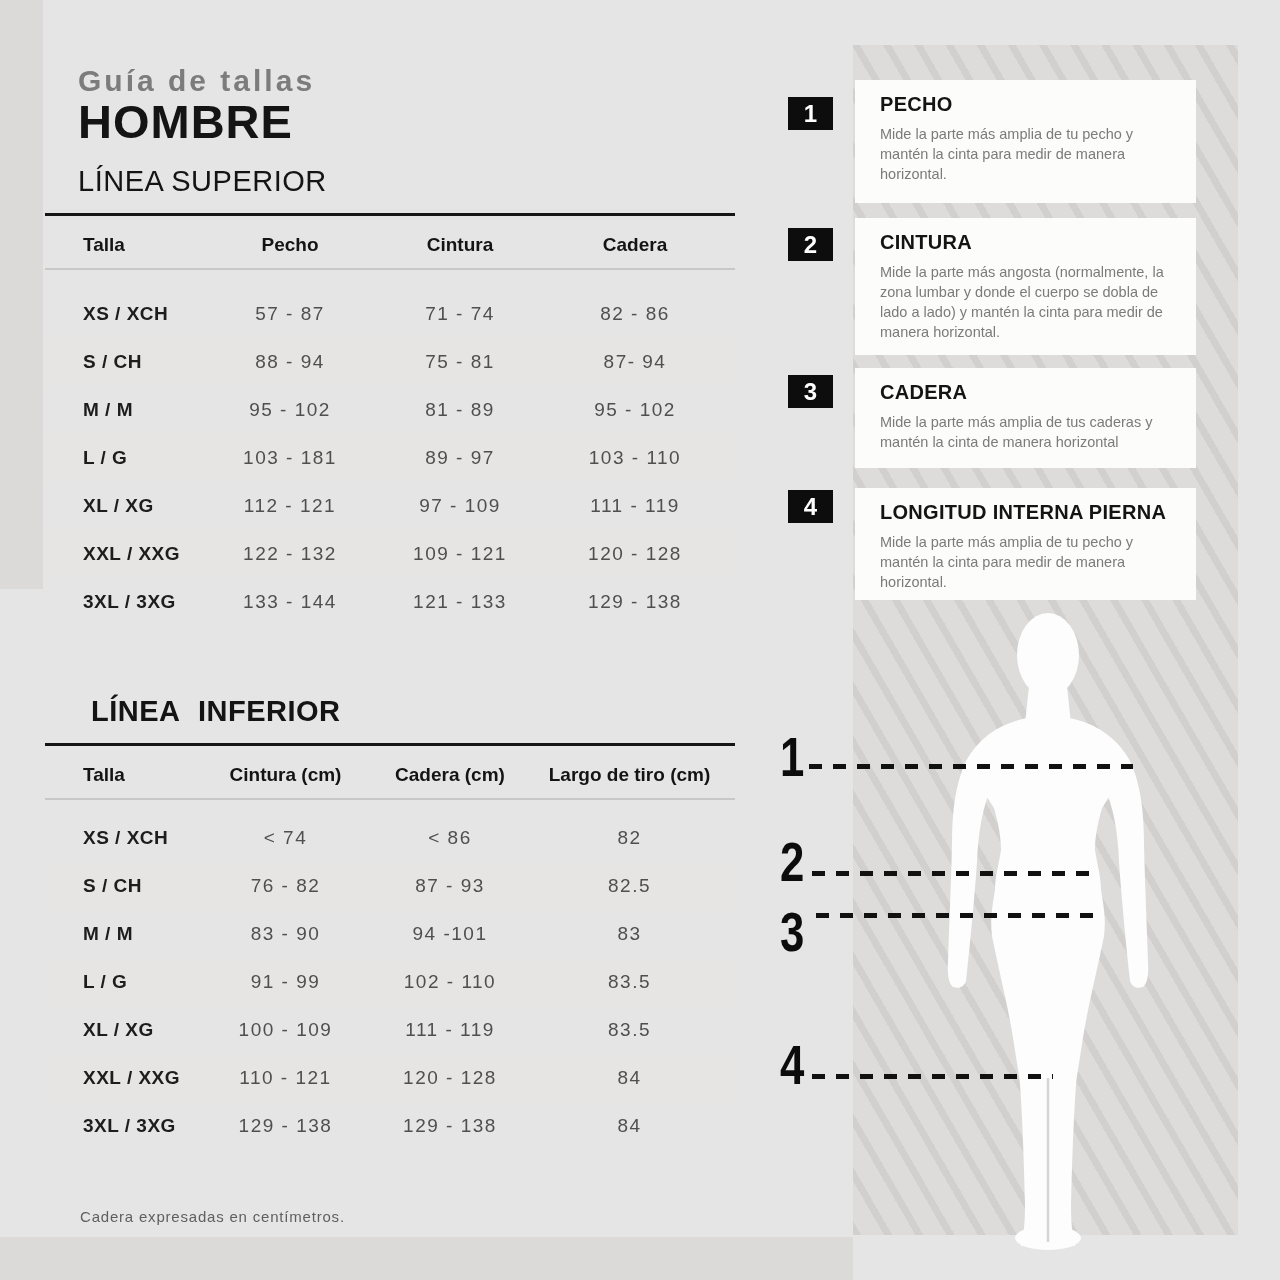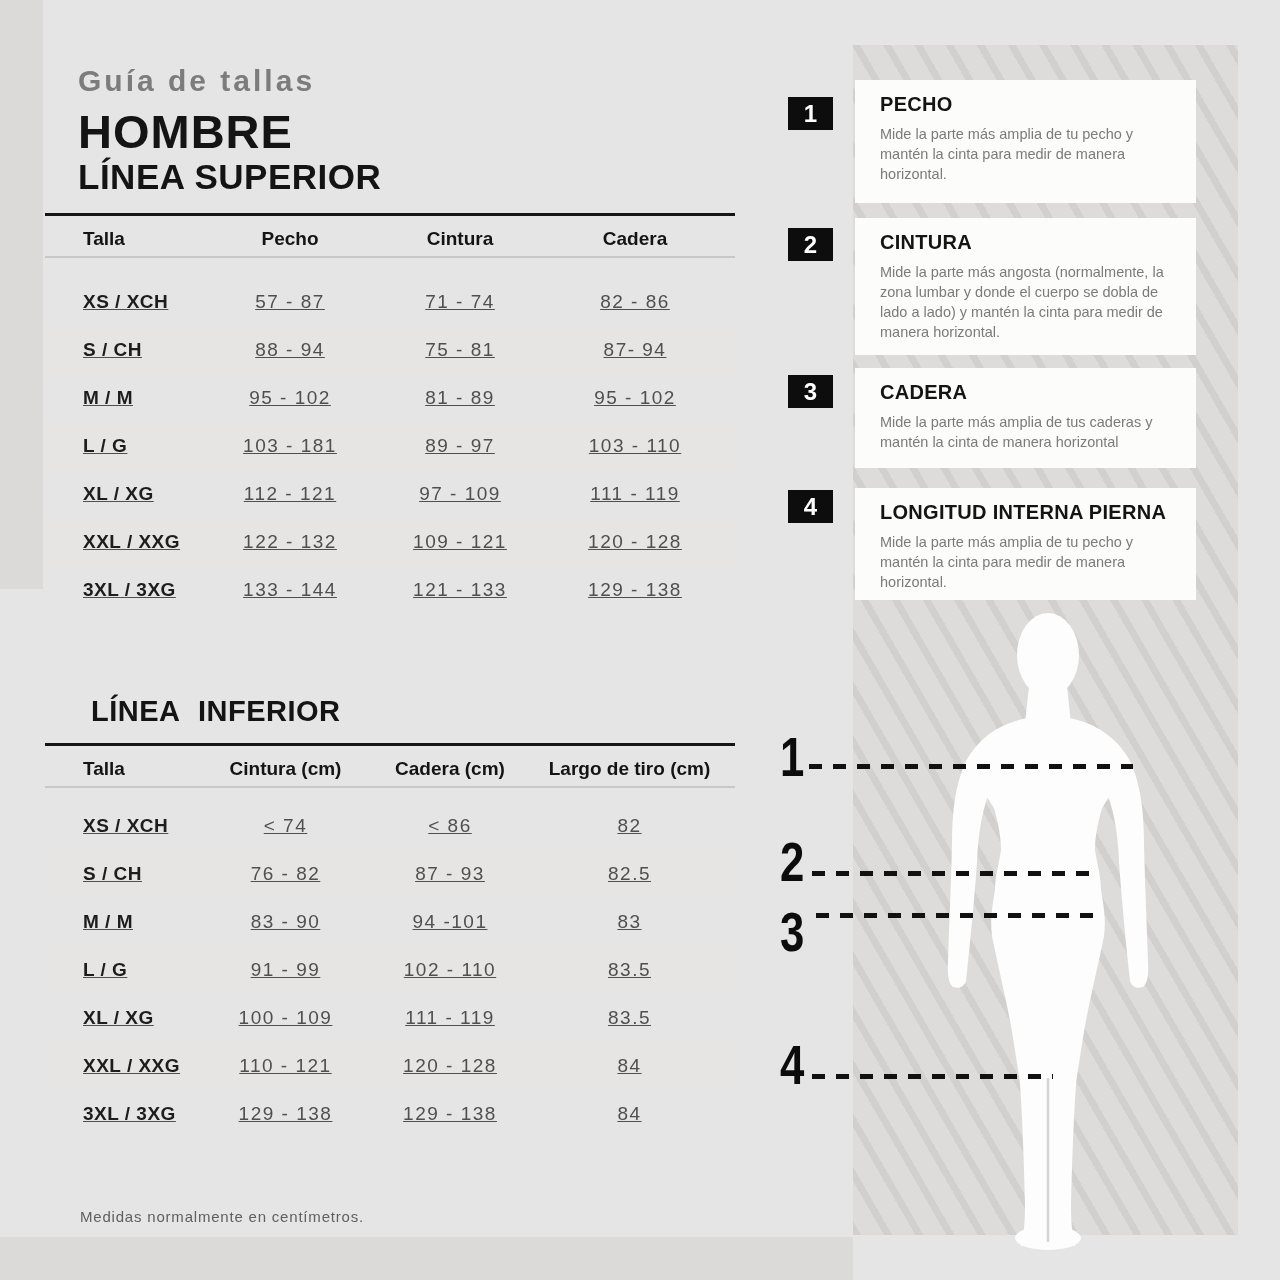--- a/index.html
+++ b/index.html
@@ -15,38 +15,38 @@
   .bottom-band{position:absolute;left:0;top:1237px;width:853px;height:43px;background:#dbdad8;}
   .panel{
     position:absolute;left:853px;top:45px;width:385px;height:1190px;
     background-color:#dddcda;
     background-image:repeating-linear-gradient(60deg, rgba(0,0,0,0.055) 0 7px, rgba(0,0,0,0) 7px 27px);
     z-index:1;
   }
   
   .masthead{position:absolute;left:78px;top:64px;z-index:2;}
   .eyebrow{font-size:30px;font-weight:600;color:#7c7c7c;letter-spacing:3px;}
-  .main-title{margin:10px 0 0 0;font-size:47px;font-weight:800;color:#141414;letter-spacing:1px;line-height:1.0;}
-  .section-title{margin-top:2px;font-size:35px;font-weight:700;color:#141414;letter-spacing:0.5px;}
+  .main-title{margin:0 0 0 0;font-size:47px;font-weight:800;color:#141414;letter-spacing:1px;line-height:1.0;}
+  .section-title{margin-top:20px;font-size:29px;font-weight:400;color:#141414;letter-spacing:0.5px;}
   .lower-title{position:absolute;left:78px;top:682px;margin:13px;font-size:29px;font-weight:800;color:#141414;letter-spacing:0.5px;word-spacing:10px;z-index:2;}
   
   .table{position:absolute;left:45px;width:690px;z-index:2;}
   .table.upper{top:213px;}
   .table.lower{top:743px;}
   .rule-thick{height:3px;background:#161616;}
   .rule-thin{height:2px;background:#c9c8c6;}
-  .thead{display:grid;align-items:center;height:40px;padding-top:6px;box-sizing:border-box;
+  .thead{display:grid;align-items:center;height:52px;padding-top:6px;box-sizing:border-box;
          font-size:19px;font-weight:700;color:#141414;}
   .grid-u{grid-template-columns:150px 190px 150px 200px;}
   .grid-l{grid-template-columns:150px 181px 148px 211px;}
   .thead > div, .trow > div{text-align:center;}
   .thead > div:first-child, .trow > div:first-child{text-align:left;padding-left:38px;}
   .tbody{margin-top:20px;}
   .table.lower .tbody{margin-top:14px;}
-  .trow{display:grid;align-items:center;height:48px;font-size:19px;color:#4f4f4f;letter-spacing:1.5px;text-decoration:underline;}
+  .trow{display:grid;align-items:center;height:48px;font-size:19px;color:#4f4f4f;letter-spacing:1.5px;}
   .trow .lbl{font-weight:700;color:#1d1d1d;letter-spacing:0.5px;font-size:19px;}
   .trow.stripe{background:#e6e5e3;}
   .footnote{position:absolute;left:80px;top:1208px;font-size:15px;color:#5f5f5f;letter-spacing:0.8px;z-index:2;}
   
   .card{position:absolute;left:855px;width:341px;background:#fcfcfb;z-index:2;box-sizing:border-box;
         padding:13px 16px 0 25px;}
   .card1{top:80px;height:123px;}
   .card2{top:218px;height:137px;}
   .card3{top:368px;height:100px;}
   .card4{top:488px;height:112px;}
@@ -187,21 +187,21 @@
       </div>
       <div class="trow grid-l">
         <div class="lbl">3XL / 3XG</div>
         <div>129 - 138</div>
         <div>129 - 138</div>
         <div>84</div>
       </div>
     </div>
   </section>
 
-  <div class="footnote">Medidas normalmente en centímetros.</div>
+  <div class="footnote">Cadera expresadas en centímetros.</div>
 
   <div class="badge badge1">1</div>
   <div class="card card1">
     <div class="card-title">PECHO</div>
     <div class="card-body">Mide la parte más amplia de tu pecho y mantén la cinta para medir de manera horizontal.</div>
   </div>
 
   <div class="badge badge2">2</div>
   <div class="card card2">
     <div class="card-title">CINTURA</div>

